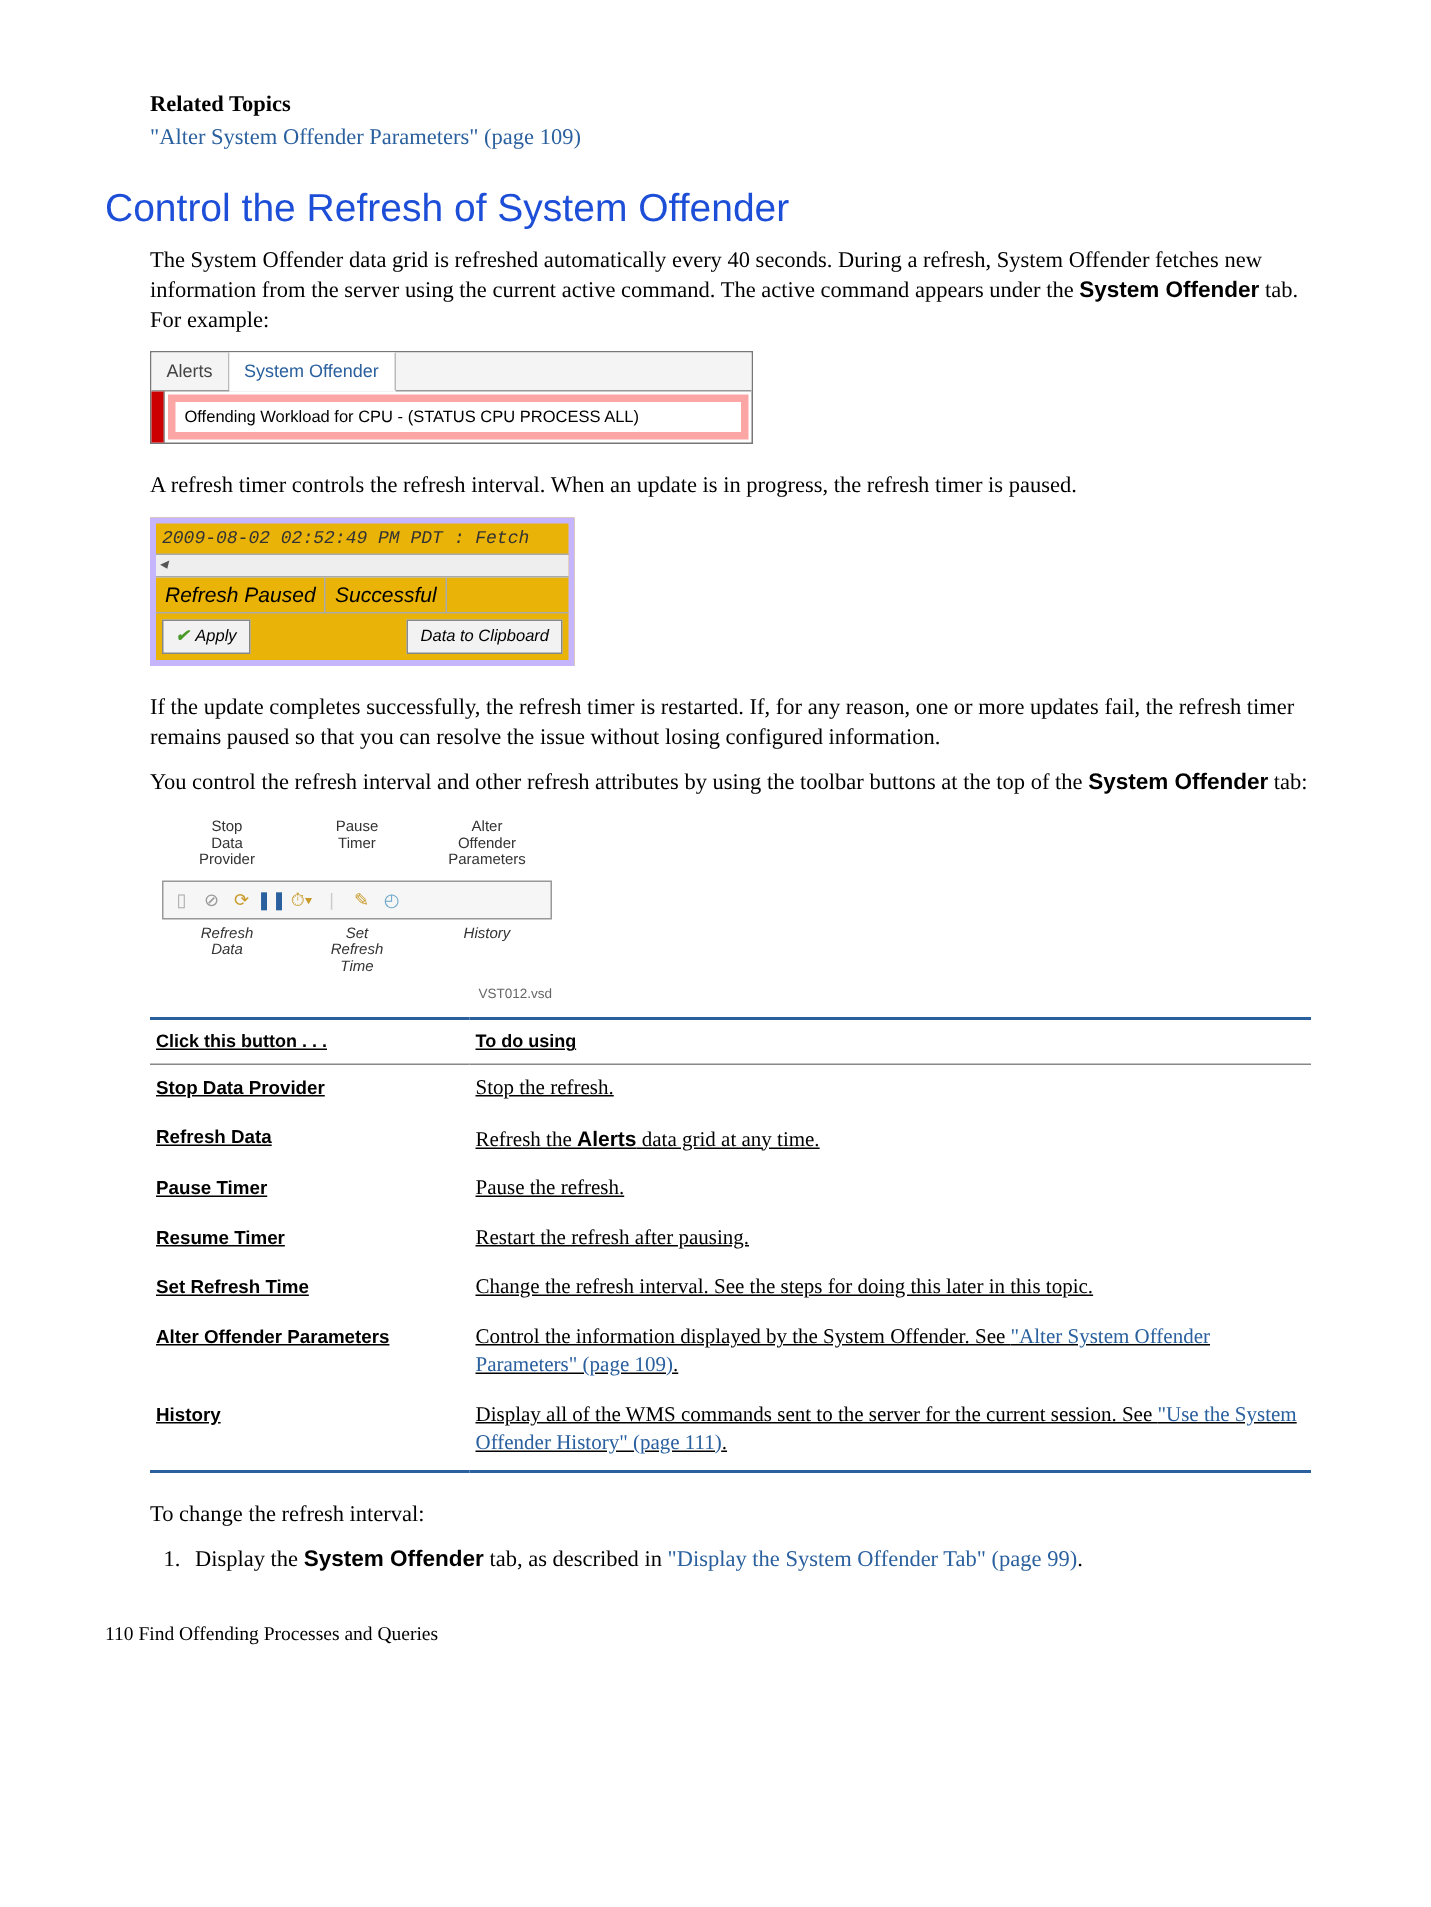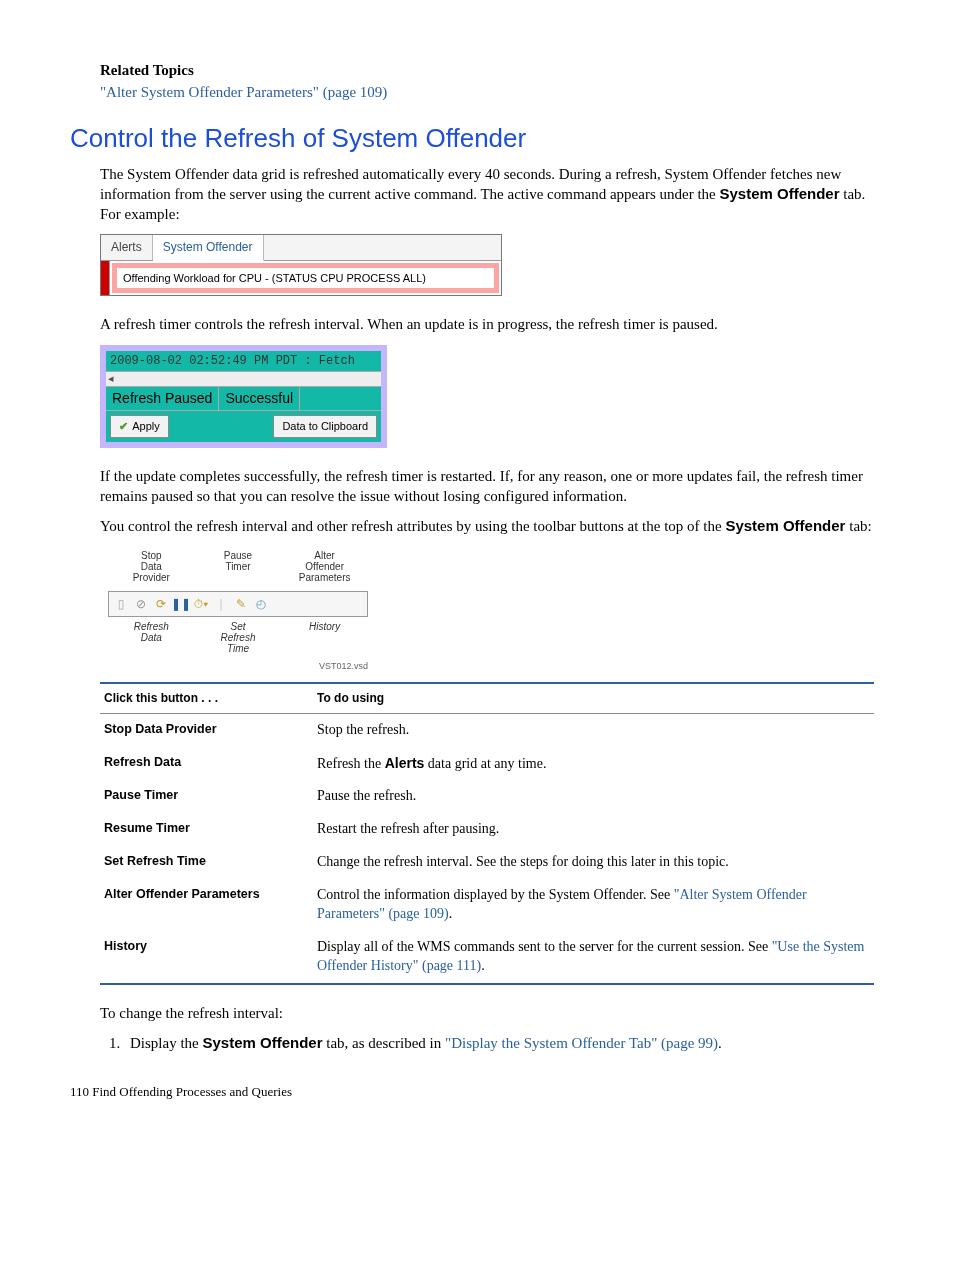--- a/index.html
+++ b/index.html
@@ -70,24 +70,25 @@
   .fig1-cmd {
     padding: 3px 6px;
     border: 5px solid #fca5a5;
     margin: 2px;
     flex: 1;
     font-size: 11px;
   }
   
   .fig2 {
     width: 275px;
-    border: 6px solid #c4b5fd;
-    font-family: Arial, Helvetica, sans-serif;
-    font-size: 12px;
-    background: #14b8a6;
+    border: 4px solid #c4b5fd;
+    font-family: Arial, Helvetica, sans-serif;
+    font-size: 12px;
+    background: #eab308;
+    font-style: italic;
   }
   .fig2-mono {
     font-family: "Courier New", monospace;
     font-size: 12px;
     padding: 2px 4px;
     border-bottom: 1px solid #aaa;
     color: #333;
     white-space: nowrap;
     overflow: hidden;
   }
@@ -177,20 +178,21 @@
     color: #666;
     margin-top: 6px;
   }
   
   table.btn-table {
     width: 100%;
     border-collapse: collapse;
     font-family: Arial, Helvetica, sans-serif;
     font-size: 13px;
     margin: 10px 0 18px 0;
+    text-decoration: underline;
   }
   table.btn-table thead th {
     text-align: left;
     font-weight: bold;
     padding: 6px 4px;
     border-top: 2px solid #2a609e;
     border-bottom: 1px solid #888;
     font-size: 12px;
   }
   table.btn-table tbody td {

